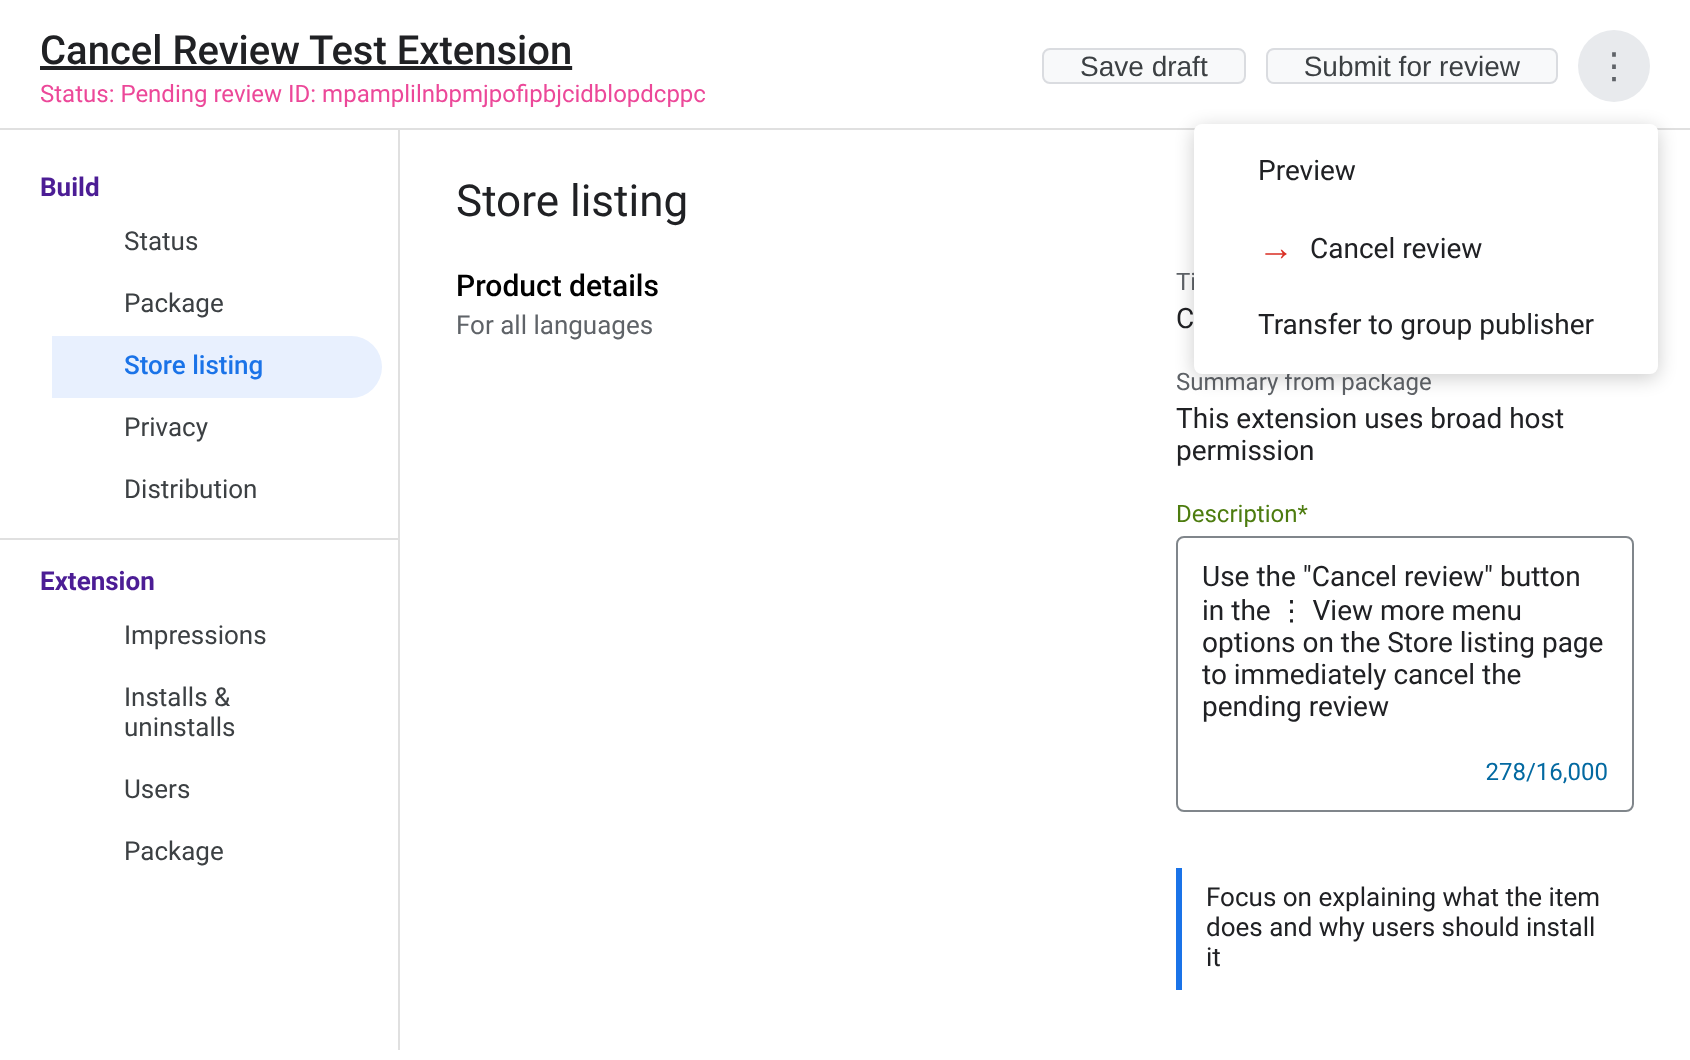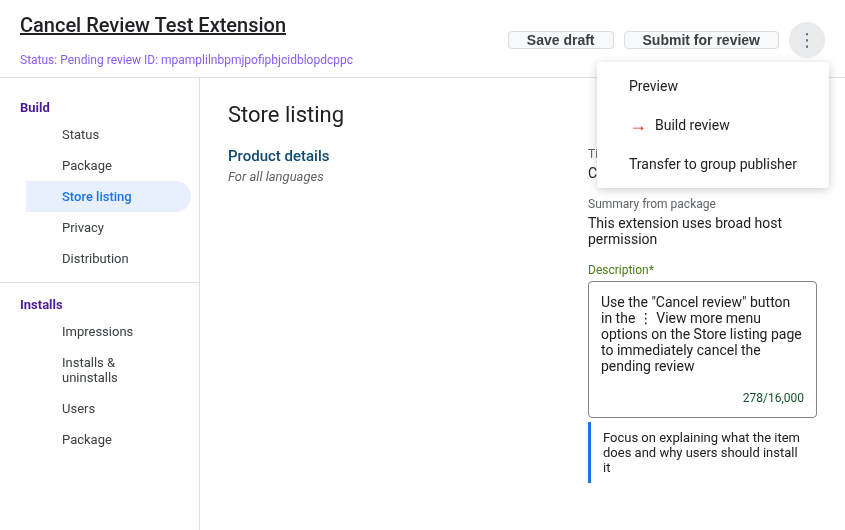--- a/index.html
+++ b/index.html
@@ -25,37 +25,37 @@
     .header-left {}
     .header-title {
       font-size: 20px;
       font-weight: 500;
       color: #202124;
       line-height: 1.3;
       text-decoration: underline;
     }
     .header-subtitle {
       font-size: 12px;
-      color: #8b5cf6;
-      margin-top: 15px;
+      color: #ec4899;
+      margin-top: 2px;
     }
     .header-actions {
       display: flex;
       align-items: center;
       gap: 10px;
     }
     .btn {
       padding: 0 18px;
       border-radius: 4px;
       border: 1px solid #dadce0;
       background: #f8f9fa;
       color: #3c4043;
       font-size: 14px;
       cursor: pointer;
-      font-weight: 700;
+      font-weight: 400;
     }
     .btn-icon {
       width: 36px;
       height: 36px;
       border-radius: 50%;
       border: none;
       background: #e8eaed;
       display: flex;
       align-items: center;
       justify-content: center;
@@ -114,27 +114,26 @@
     }
     .page-title {
       font-size: 22px;
       font-weight: 400;
       color: #202124;
       margin-bottom: 20px;
     }
     .section-title {
       font-size: 15px;
       font-weight: 500;
-      color: #0c4a6e;
+      color: #000000;
       margin-bottom: 4px;
     }
     .section-subtitle {
       font-size: 13px;
       color: #5f6368;
-      font-style: italic;
     }
 
     .form-area {
       margin-left: 180px;
     }
     .field-label {
       font-size: 12px;
       color: #5f6368;
       margin-bottom: 4px;
     }
@@ -156,34 +155,34 @@
       border: none;
       outline: none;
       resize: none;
       font-size: 14px;
       color: #202124;
       font-family: inherit;
       height: 90px;
     }
     .description-counter {
       font-size: 12px;
-      color: #14532d;
+      color: #0369a1;
       text-align: right;
       margin-top: 4px;
     }
     .description-label {
       font-size: 12px;
       color: #4d7c0f;
       margin-bottom: 4px;
     }
 
     .hint-box {
       border-left: 3px solid #1a73e8;
       padding: 8px 12px;
-      margin-top: 4px;
+      margin-top: 28px;
       font-size: 13px;
       color: #202124;
     }
 
     .product-details-row {
       display: flex;
       gap: 0;
     }
     .product-details-left {
       width: 180px;
@@ -252,21 +251,21 @@
     <div class="sidebar-item active">
       <span>Store listing</span>
     </div>
     <div class="sidebar-item">
       <span>Privacy</span>
     </div>
     <div class="sidebar-item">
       <span>Distribution</span>
     </div>
     <div class="sidebar-divider"></div>
-    <div class="sidebar-section-label">Installs</div>
+    <div class="sidebar-section-label">Extension</div>
     <div class="sidebar-item">
       <span>Impressions</span>
     </div>
     <div class="sidebar-item">
       <span>Installs &amp; uninstalls</span>
     </div>
     <div class="sidebar-item">
       <span>Users</span>
     </div>
     <div class="sidebar-item">
@@ -303,19 +302,19 @@
   </div>
 </div>
 
 <div class="dropdown-menu">
   <div class="dropdown-item">
     <span>Preview</span>
   </div>
   <div class="dropdown-item highlighted">
     <span class="arrow-indicator">
       <span class="arrow-right">→</span>
-      <span>Build review</span>
+      <span>Cancel review</span>
     </span>
   </div>
   <div class="dropdown-item">
     <span>Transfer to group publisher</span>
   </div>
 </div>
 
 </body></html>

